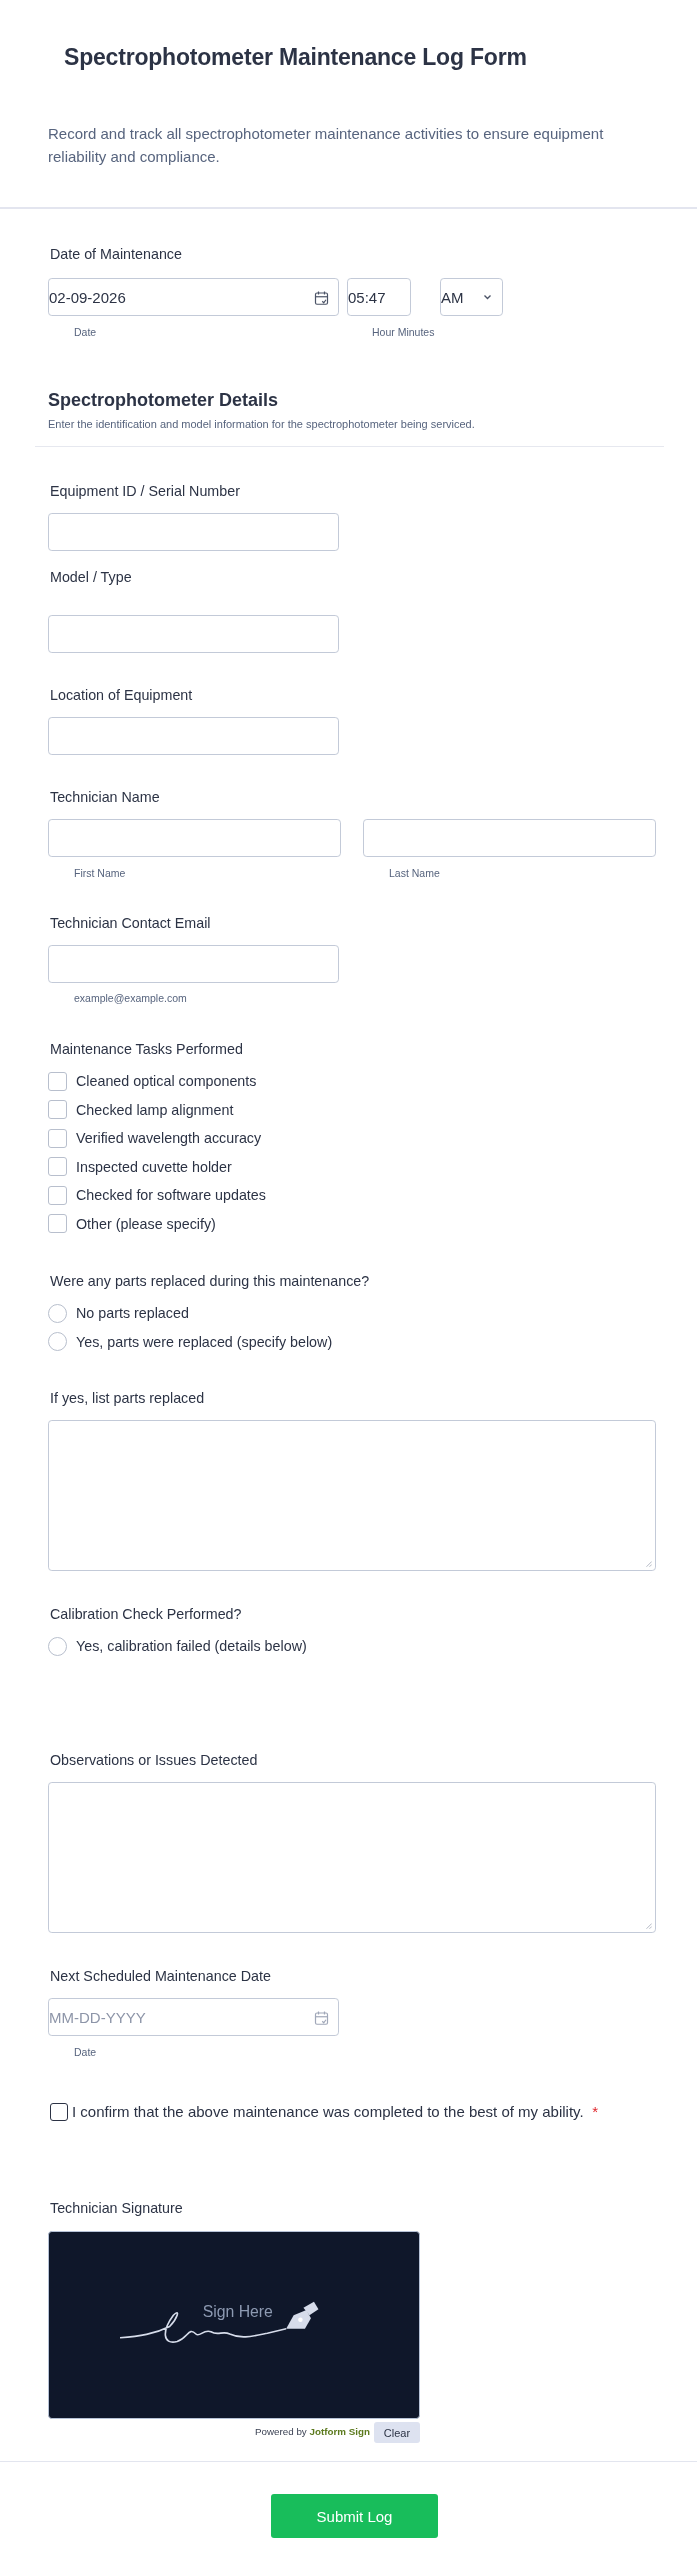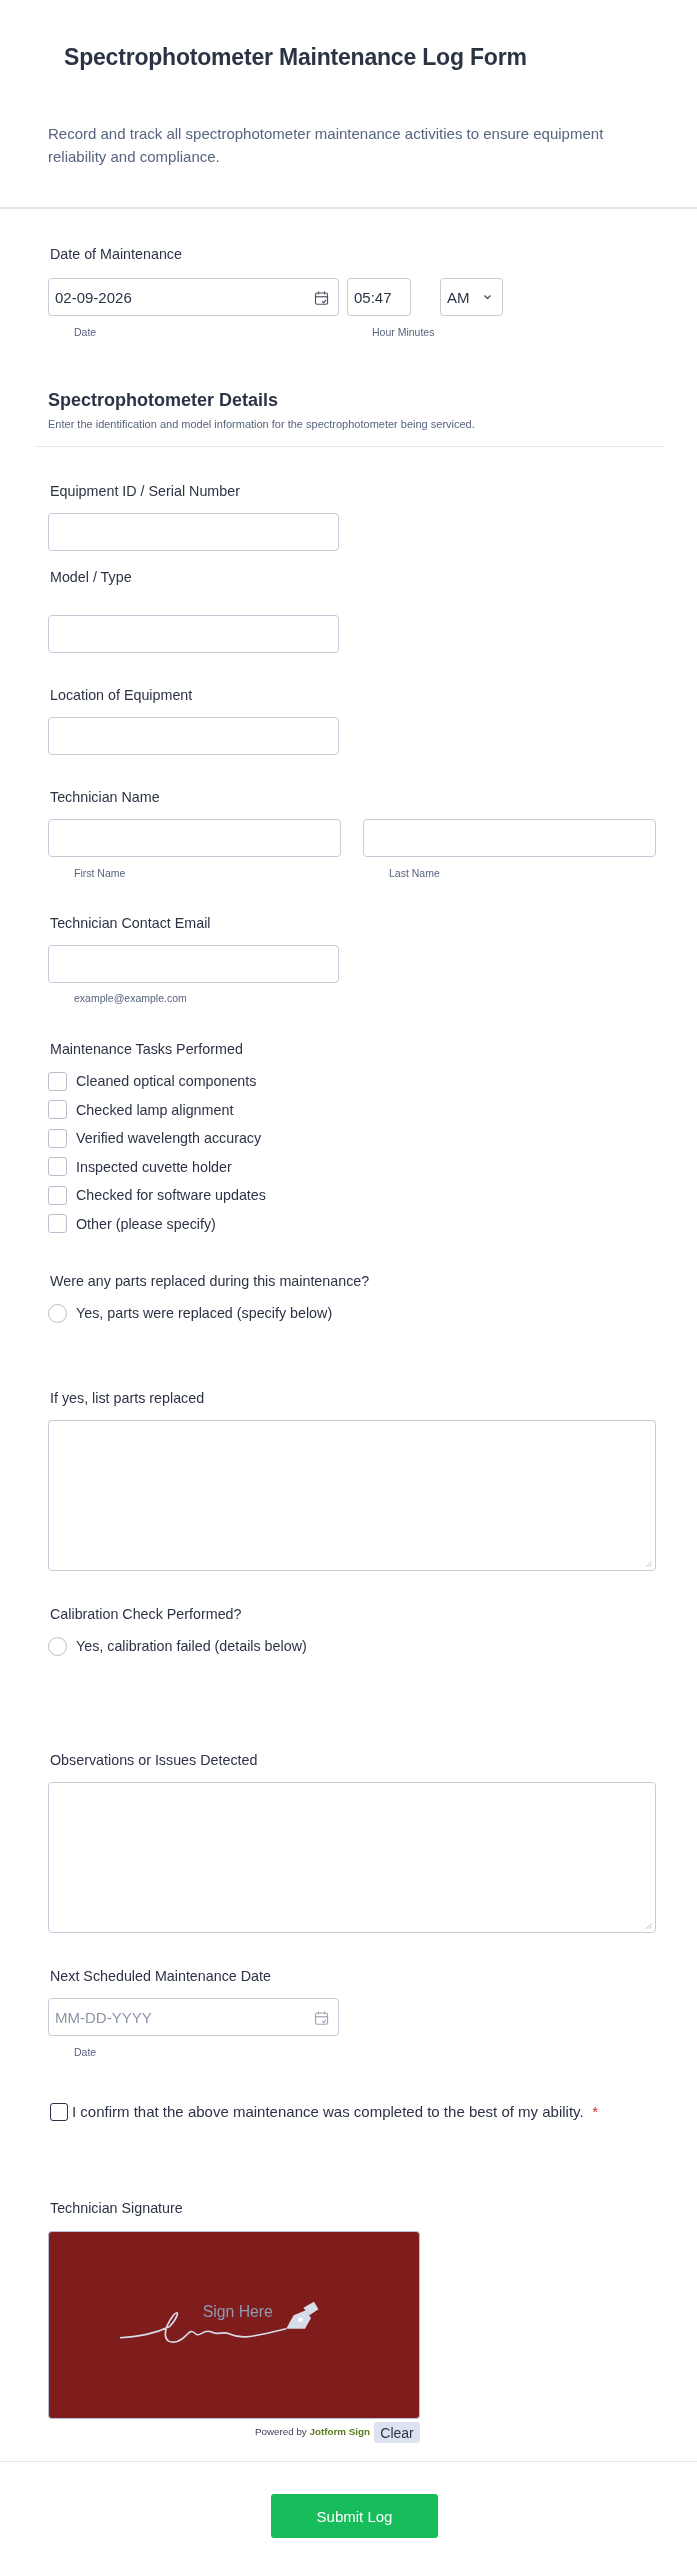--- a/index.html
+++ b/index.html
@@ -4,34 +4,34 @@
 <style>
   * { box-sizing: border-box; margin: 0; padding: 0; }
   html, body { width: 698px; background: #ffffff; }
   body { font-family: "Liberation Sans", "DejaVu Sans", sans-serif; color: #2c3345; position: relative; height: 2576px; }
   .abs { position: absolute; }
   .header-title { left: 48px; top: 35px; width: 600px; font-size: 23px; line-height: 44px; font-weight: 600; color: #2c3345; letter-spacing: -0.2px; margin-left: 16px; }
   .header-desc { left: 48px; top: 122px; width: 615px; font-size: 15px; line-height: 23px; color: #57647e; }
   .divider { left: 0; width: 698px; height: 1.5px; background: #e3e5ef; }
   .label { font-size: 14.3px; color: #2c3345; line-height: 18px; }
   .sublabel { font-size: 10.5px; color: #57647e; line-height: 13.5px; padding-left: 24px; }
-  .input { background: #fff; border: 1.1px solid #c3cad8; border-radius: 3.8px; height: 38px; font-size: 15px; color: #2c3345; padding: 0 6px; display: flex; align-items: center; }
+  .input { background: #fff; border: 1.1px solid #c3cad8; border-radius: 3.8px; height: 38px; font-size: 15px; color: #2c3345; padding: 0 0; display: flex; align-items: center; }
   .input.placeholder { color: #8d95a8; }
   .cal-icon { position: absolute; right: 9px; top: 10.5px; width: 15px; height: 16.5px; }
   .section-title { left: 48px; top: 390px; font-size: 18px; font-weight: 600; color: #2c3345; }
   .section-desc { left: 48px; top: 418px; font-size: 11px; color: #57647e; }
   .section-line { left: 35px; top: 446px; width: 629px; height: 0.8px; background: #e6e8ef; }
   .opt { display: flex; align-items: center; height: 28.5px; font-size: 14.3px; color: #2c3345; }
   .cbox { width: 19px; height: 19px; border: 1.1px solid #b8bfcd; border-radius: 3px; margin-right: 9px; background:#fff; flex: none; }
   .radio { width: 19px; height: 19px; border: 1.1px solid #b8bfcd; border-radius: 50%; margin-right: 9px; background:#fff; flex: none; }
   .textarea { background: #fff; border: 1.1px solid #c3cad8; border-radius: 3.8px; }
   .resize { position: absolute; right: 3px; bottom: 3px; width: 7.5px; height: 7.5px; }
   .required { color: #e0252b; }
-  .sig-box { left: 48px; top: 2231px; width: 372px; height: 188px; border: 1.1px solid #b6c2d6; border-radius: 3.8px; background: #7f1d1d; }
-  .clear-btn { left: 374px; top: 2422px; width: 46px; height: 21px; background: #dde2f0; border-radius: 3px; font-size: 14px; color: #2c3345; display:flex; align-items:center; justify-content:center; }
+  .sig-box { left: 48px; top: 2231px; width: 372px; height: 188px; border: 1.1px solid #b6c2d6; border-radius: 3.8px; background: #0f172a; }
+  .clear-btn { left: 374px; top: 2422px; width: 46px; height: 21px; background: #dde2f0; border-radius: 3px; font-size: 11px; color: #2c3345; display:flex; align-items:center; justify-content:center; }
   .powered { left: 255px; top: 2426px; font-size: 9.8px; color: #3b4254; }
   .powered b { color: #5c7a1e; }
   .submit { left: 271px; top: 2494px; width: 167px; height: 44px; background: #18bd5b; border-radius: 3px; color: #fff; font-size: 15px; display:flex; align-items:center; justify-content:center; }
 </style>
 </head>
 <body>
 
 <div class="abs header-title">Spectrophotometer Maintenance Log Form</div>
 <div class="abs header-desc">Record and track all spectrophotometer maintenance activities to ensure equipment reliability and compliance.</div>
 <div class="abs divider" style="top:207px"></div>
@@ -107,20 +107,24 @@
   <div class="opt">
       <span class="cbox"></span>
       <span>Other (please specify)</span>
     </div>
 </div>
 
 <div class="abs label" style="left:50px;top:1272px">Were any parts replaced during this maintenance?</div>
 <div class="abs" style="left:48px;top:1299px">
   <div class="opt">
       <span class="radio"></span>
+      <span>No parts replaced</span>
+    </div>
+  <div class="opt">
+      <span class="radio"></span>
       <span>Yes, parts were replaced (specify below)</span>
     </div>
 </div>
 
 <div class="abs label" style="left:50px;top:1389px">If yes, list parts replaced</div>
 <div class="abs textarea" style="left:48px;top:1420px;width:608px;height:151px">
   <svg class="resize" viewBox="0 0 10 10" stroke="#9aa1b2" stroke-width="1">
       <line x1="2" y1="9" x2="9" y2="2"></line>
       <line x1="6" y1="9" x2="9" y2="6"></line>
     </svg>

